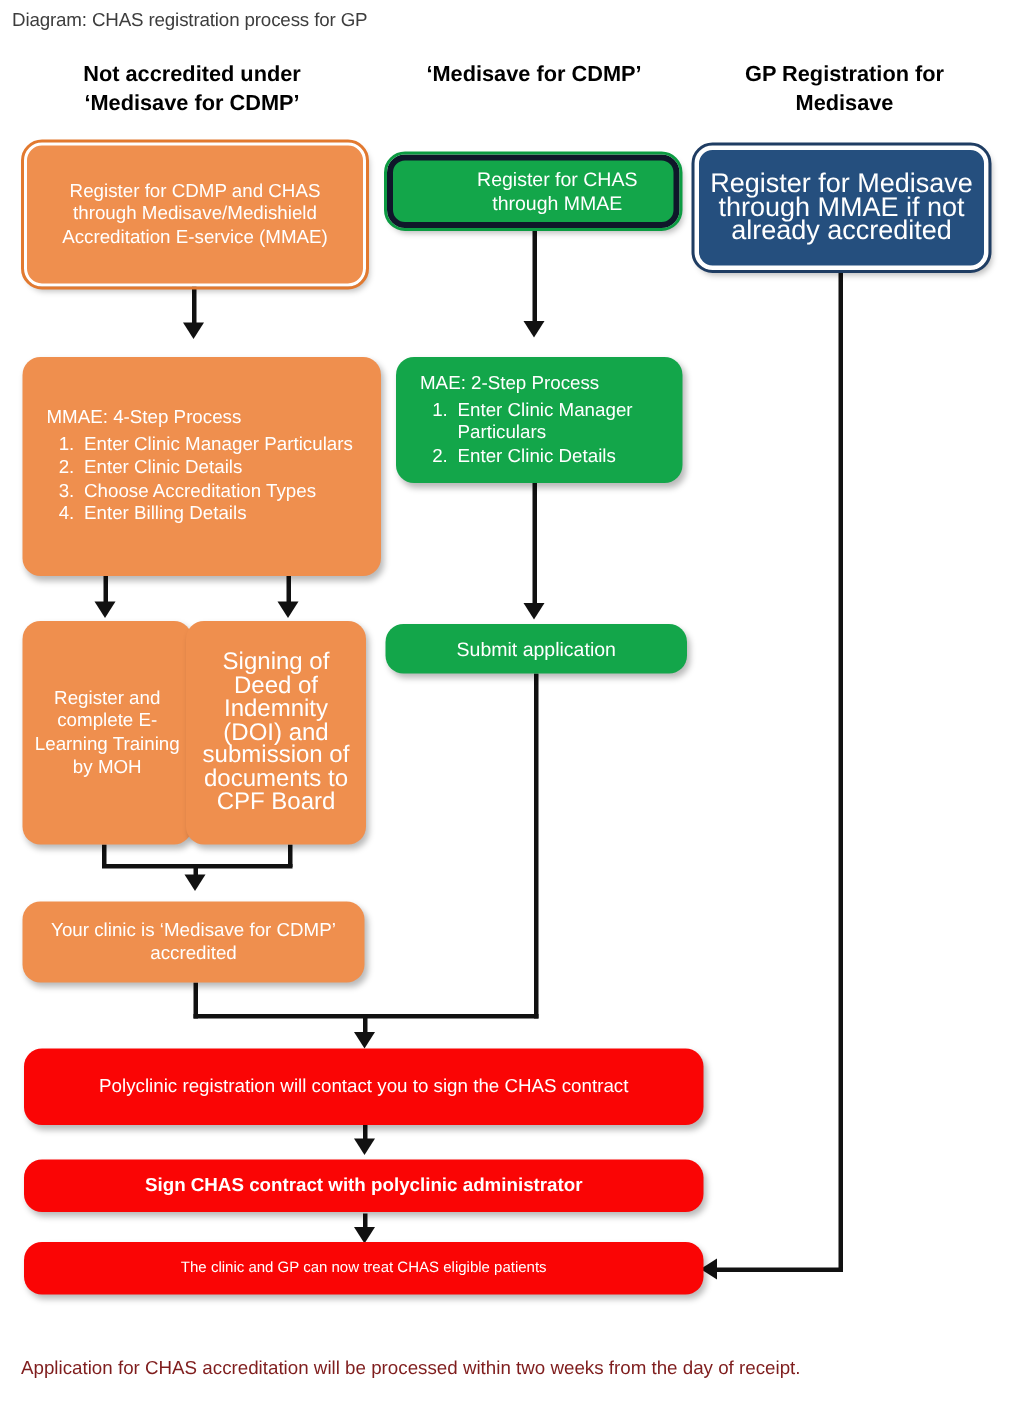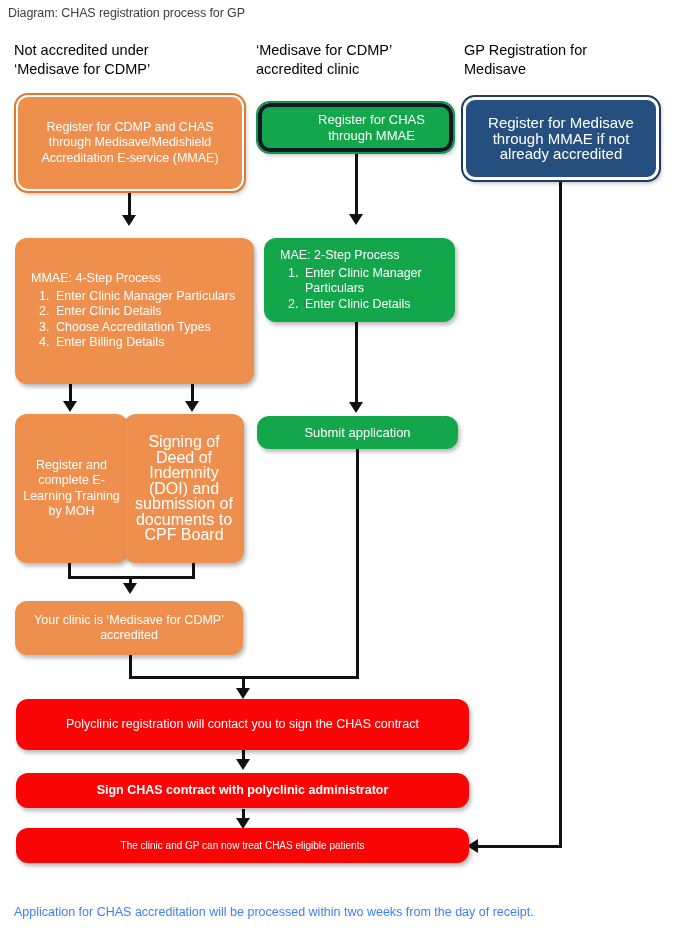--- a/index.html
+++ b/index.html
@@ -23,29 +23,29 @@
 
   
   #diagram-title {
     left: 8px; top: 6px;
     font-size: 12.5px;
     color: #3d3d3d;
     letter-spacing: -0.1px;
   }
   .col-head {
     font-size: 14.5px;
-    font-weight: normal;
+    font-weight: bold;
     color: #000000;
-    text-align: left;
+    text-align: center;
     line-height: 19px;
   }
   #footer-note {
     left: 14px; top: 905px;
     font-size: 12.5px;
-    color: #3b82f6;
+    color: #7f1d1d;
   }
 
   
   .node {
     display: flex;
     align-items: center;
     justify-content: center;
     text-align: center;
     color: #ffffff;
     line-height: 15.5px;
@@ -94,21 +94,20 @@
 <div id="canvas">
 
   <div class="abs" id="diagram-title">Diagram: CHAS registration process for GP</div>
 
   <div class="abs col-head" style="left:14px; top:41px; width:228px;">
     <div>Not accredited under</div>
     <div>‘Medisave for CDMP’</div>
   </div>
   <div class="abs col-head" style="left:256px; top:41px; width:200px;">
     <div>‘Medisave for CDMP’</div>
-    <div>accredited clinic</div>
   </div>
   <div class="abs col-head" style="left:464px; top:41px; width:198px;">
     <div>GP Registration for</div>
     <div>Medisave</div>
   </div>
 
   <div class="abs vline" style="left:128px; top:191px; height:29px;"></div>
   <div class="abs arrow-down" style="left:122px; top:215px;"></div>
 
   <div class="abs vline" style="left:69px; top:384px; height:23px;"></div>
@@ -146,21 +145,21 @@
   <div class="abs arrow-left" style="left:467px; top:839px;"></div>
 
   <div class="abs node orange-o" style="left:16px; top:95px; width:228px; height:96px; font-size:12.5px;">
     <span class="txt">Register for CDMP and CHAS through Medisave/Medishield Accreditation E-service (MMAE)</span>
   </div>
 
   <div class="abs node green-o" style="left:258px; top:103px; width:195px; height:49px; font-size:13px;">
     <span class="txt">Register for CHAS through MMAE</span>
   </div>
 
-  <div class="abs node blue-o" style="left:463px; top:97px; width:196px; height:83px; font-size:15px;">
+  <div class="abs node blue-o" style="left:463px; top:97px; width:196px; height:83px; font-size:18px;">
     <span class="txt">Register for Medisave through MMAE if not already accredited</span>
   </div>
 
   <div class="abs node orange listbox" style="left:15px; top:238px; width:239px; height:146px; font-size:12.5px;">
     <span class="txt">
       <span class="hdr">MMAE: 4-Step Process</span>
       <ol>
         <li>Enter Clinic Manager Particulars</li>
         <li>Enter Clinic Details</li>
         <li>Choose Accreditation Types</li>

